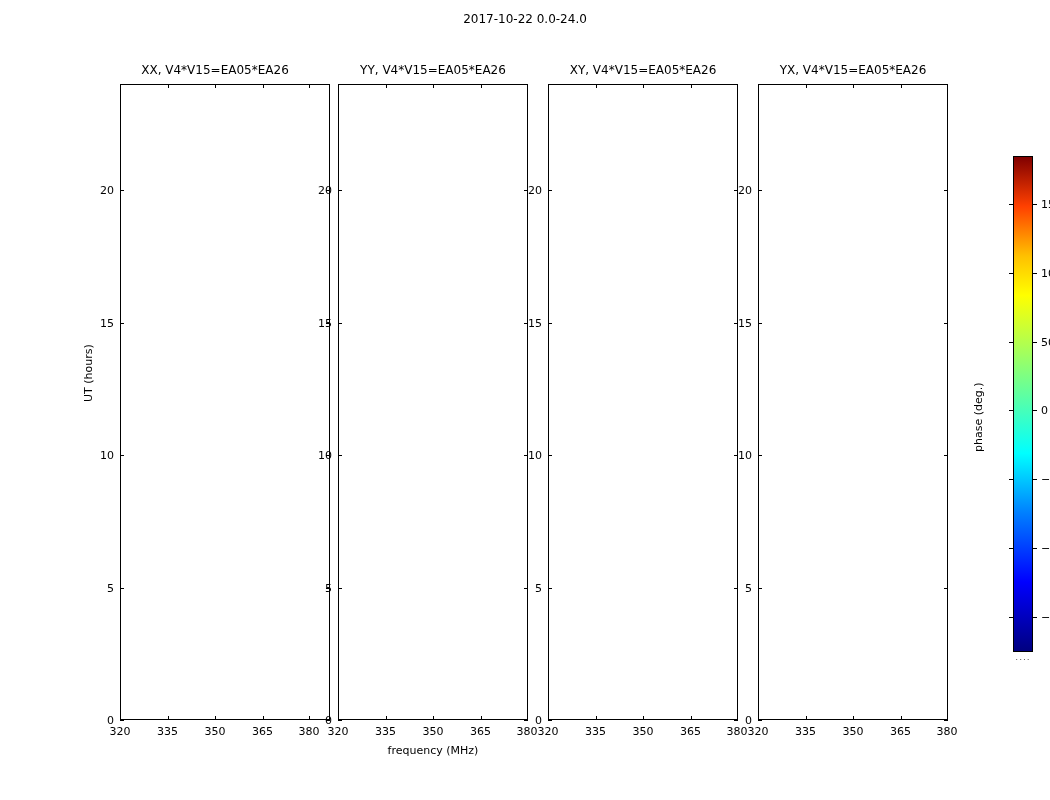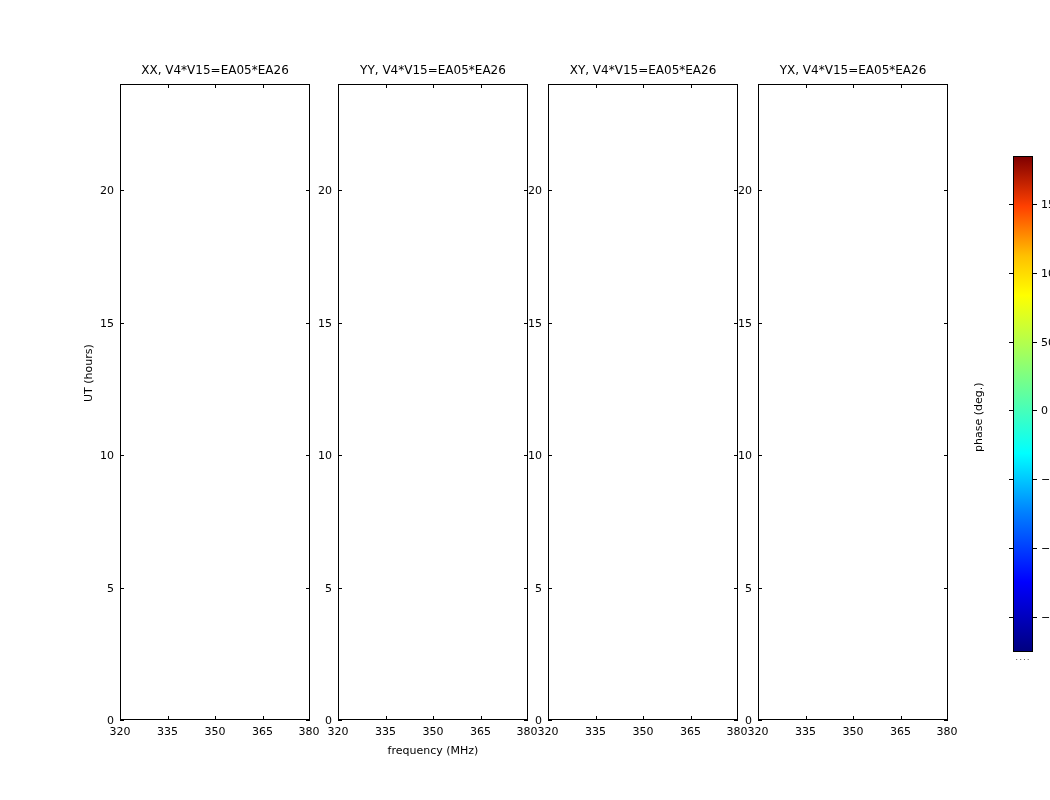--- a/index.html
+++ b/index.html
@@ -34,21 +34,21 @@
     color: #000;
   }
 
   
   .panel {
     position: absolute;
     top: 84px;
     height: 636px;
     width: 190px;
   }
-  .panel.p0 { left: 120px; }
+  .panel.p0 { left: 120px; padding-left: 20px; }
   .panel.p1 { left: 338px; }
   .panel.p2 { left: 548px; border-radius: 27px; }
   .panel.p3 { left: 758px; }
 
   .panel-title {
     position: absolute;
     bottom: 100%;
     left: 0;
     width: 190px;
     text-align: center;
@@ -206,20 +206,21 @@
     font-size: 9px;
     color: #555;
     letter-spacing: 1px;
   }
 </style>
 </head>
 <body>
 
 <div id="figure">
 
+  <div class="suptitle">2017-10-22 0.0-24.0</div>
 
   <div class="panel p0">
     <div class="panel-title">XX, V4*V15=EA05*EA26</div>
     <div class="axes-frame"></div>
 
     <div class="tick-y" style="top:636px"></div>
       <div class="tick-y-right" style="top:636px"></div>
     <div class="tick-y" style="top:503.5px"></div>
       <div class="tick-y-right" style="top:503.5px"></div>
     <div class="tick-y" style="top:371px"></div>

